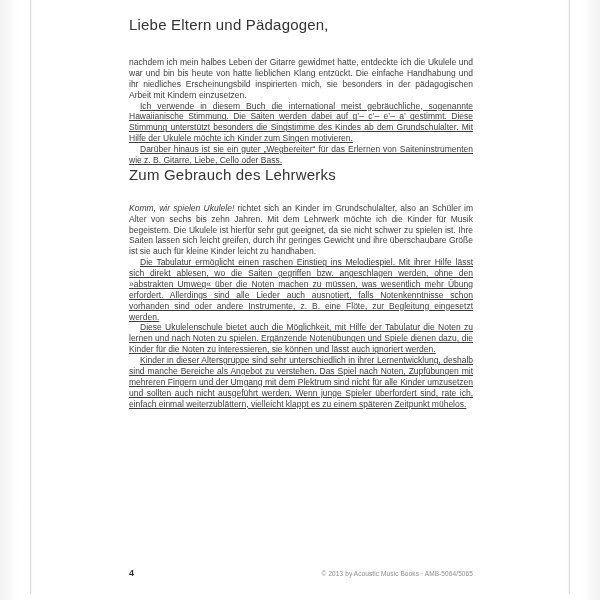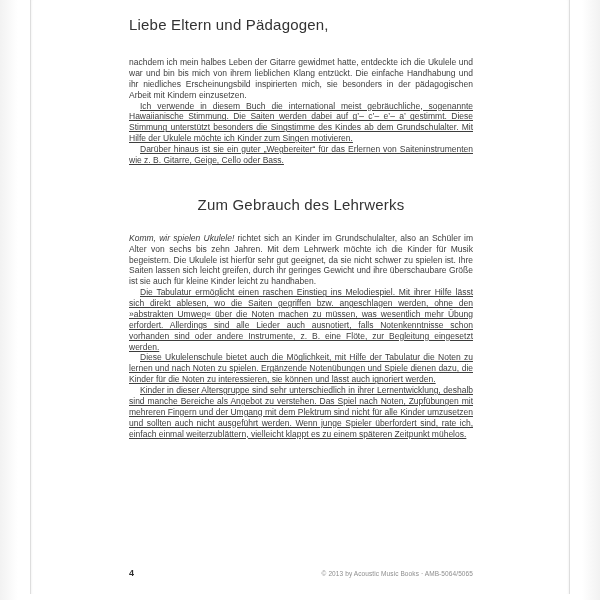--- a/index.html
+++ b/index.html
@@ -29,23 +29,21 @@
     padding: 16px 96px 40px 98px;
   }
   h1.section-heading {
     font-size: 15px;
     font-weight: 400;
     color: #333333;
     letter-spacing: 0.2px;
     margin-bottom: 24px;
   }
   h1.second {
-    margin-top: 30px;
     margin-bottom: 20px;
-    text-align: center;
   }
   p.body-par {
     font-size: 8.5px;
     line-height: 1.28;
     color: #3d3d3d;
     text-align: justify;
   }
   p.indent { text-indent: 11px; text-decoration: underline; }
   em.lead-italic { }
   .footer {
@@ -69,23 +67,23 @@
   }
 </style>
 </head>
 <body>
 
 <div class="scan-wrap">
   <div class="page">
 
     <section>
       <h1 class="section-heading">Liebe Eltern und Pädagogen,</h1>
-      <p class="body-par">nachdem ich mein halbes Leben der Gitarre gewidmet hatte, entdeckte ich die Ukulele und war und bin bis mich von ihrem lieblichen Klang entzückt. Die einfache Handhabung und ihr niedliches Erscheinungsbild inspirierten mich, sie besonders in der pädagogischen Arbeit mit Kindern einzusetzen.</p>
+      <p class="body-par">nachdem ich mein halbes Leben der Gitarre gewidmet hatte, entdeckte ich die Ukulele und war und bin bis heute von hatte lieblichen Klang entzückt. Die einfache Handhabung und ihr niedliches Erscheinungsbild inspirierten mich, sie besonders in der pädagogischen Arbeit mit Kindern einzusetzen.</p>
       <p class="body-par indent">Ich verwende in diesem Buch die international meist gebräuchliche, sogenannte Hawaiianische Stimmung. Die Saiten werden dabei auf g’– c’– e’– a’ gestimmt. Diese Stimmung unterstützt besonders die Singstimme des Kindes ab dem Grundschulalter. Mit Hilfe der Ukulele möchte ich Kinder zum Singen motivieren.</p>
-      <p class="body-par indent">Darüber hinaus ist sie ein guter „Wegbereiter“ für das Erlernen von Saiteninstrumenten wie z. B. Gitarre, Geige, Cello oder Bass.</p>
+      <p class="body-par indent">Darüber hinaus ist sie ein guter „Wegbereiter“ für das Erlernen von Saiteninstrumenten wie z. B. Gitarre, Liebe, Cello oder Bass.</p>
     </section>
 
     <section>
       <h1 class="section-heading second">Zum Gebrauch des Lehrwerks</h1>
       <p class="body-par"><em class="lead-italic">Komm, wir spielen Ukulele!</em><span> richtet sich an Kinder im Grundschulalter, also an Schüler im Alter von sechs bis zehn Jahren. Mit dem Lehrwerk möchte ich die Kinder für Musik begeistern. Die Ukulele ist hierfür sehr gut geeignet, da sie nicht schwer zu spielen ist. Ihre Saiten lassen sich leicht greifen, durch ihr geringes Gewicht und ihre überschaubare Größe ist sie auch für kleine Kinder leicht zu handhaben.</span></p>
       <p class="body-par indent">Die Tabulatur ermöglicht einen raschen Einstieg ins Melodiespiel. Mit ihrer Hilfe lässt sich direkt ablesen, wo die Saiten gegriffen bzw. angeschlagen werden, ohne den »abstrakten Umweg« über die Noten machen zu müssen, was wesentlich mehr Übung erfordert. Allerdings sind alle Lieder auch ausnotiert, falls Notenkenntnisse schon vorhanden sind oder andere Instrumente, z. B. eine Flöte, zur Begleitung eingesetzt werden.</p>
       <p class="body-par indent">Diese Ukulelenschule bietet auch die Möglichkeit, mit Hilfe der Tabulatur die Noten zu lernen und nach Noten zu spielen. Ergänzende Notenübungen und Spiele dienen dazu, die Kinder für die Noten zu interessieren, sie können und lässt auch ignoriert werden.</p>
       <p class="body-par indent">Kinder in dieser Altersgruppe sind sehr unterschiedlich in ihrer Lernentwicklung, deshalb sind manche Bereiche als Angebot zu verstehen. Das Spiel nach Noten, Zupfübungen mit mehreren Fingern und der Umgang mit dem Plektrum sind nicht für alle Kinder umzusetzen und sollten auch nicht ausgeführt werden. Wenn junge Spieler überfordert sind, rate ich, einfach einmal weiterzublättern, vielleicht klappt es zu einem späteren Zeitpunkt mühelos.</p>
     </section>
 

